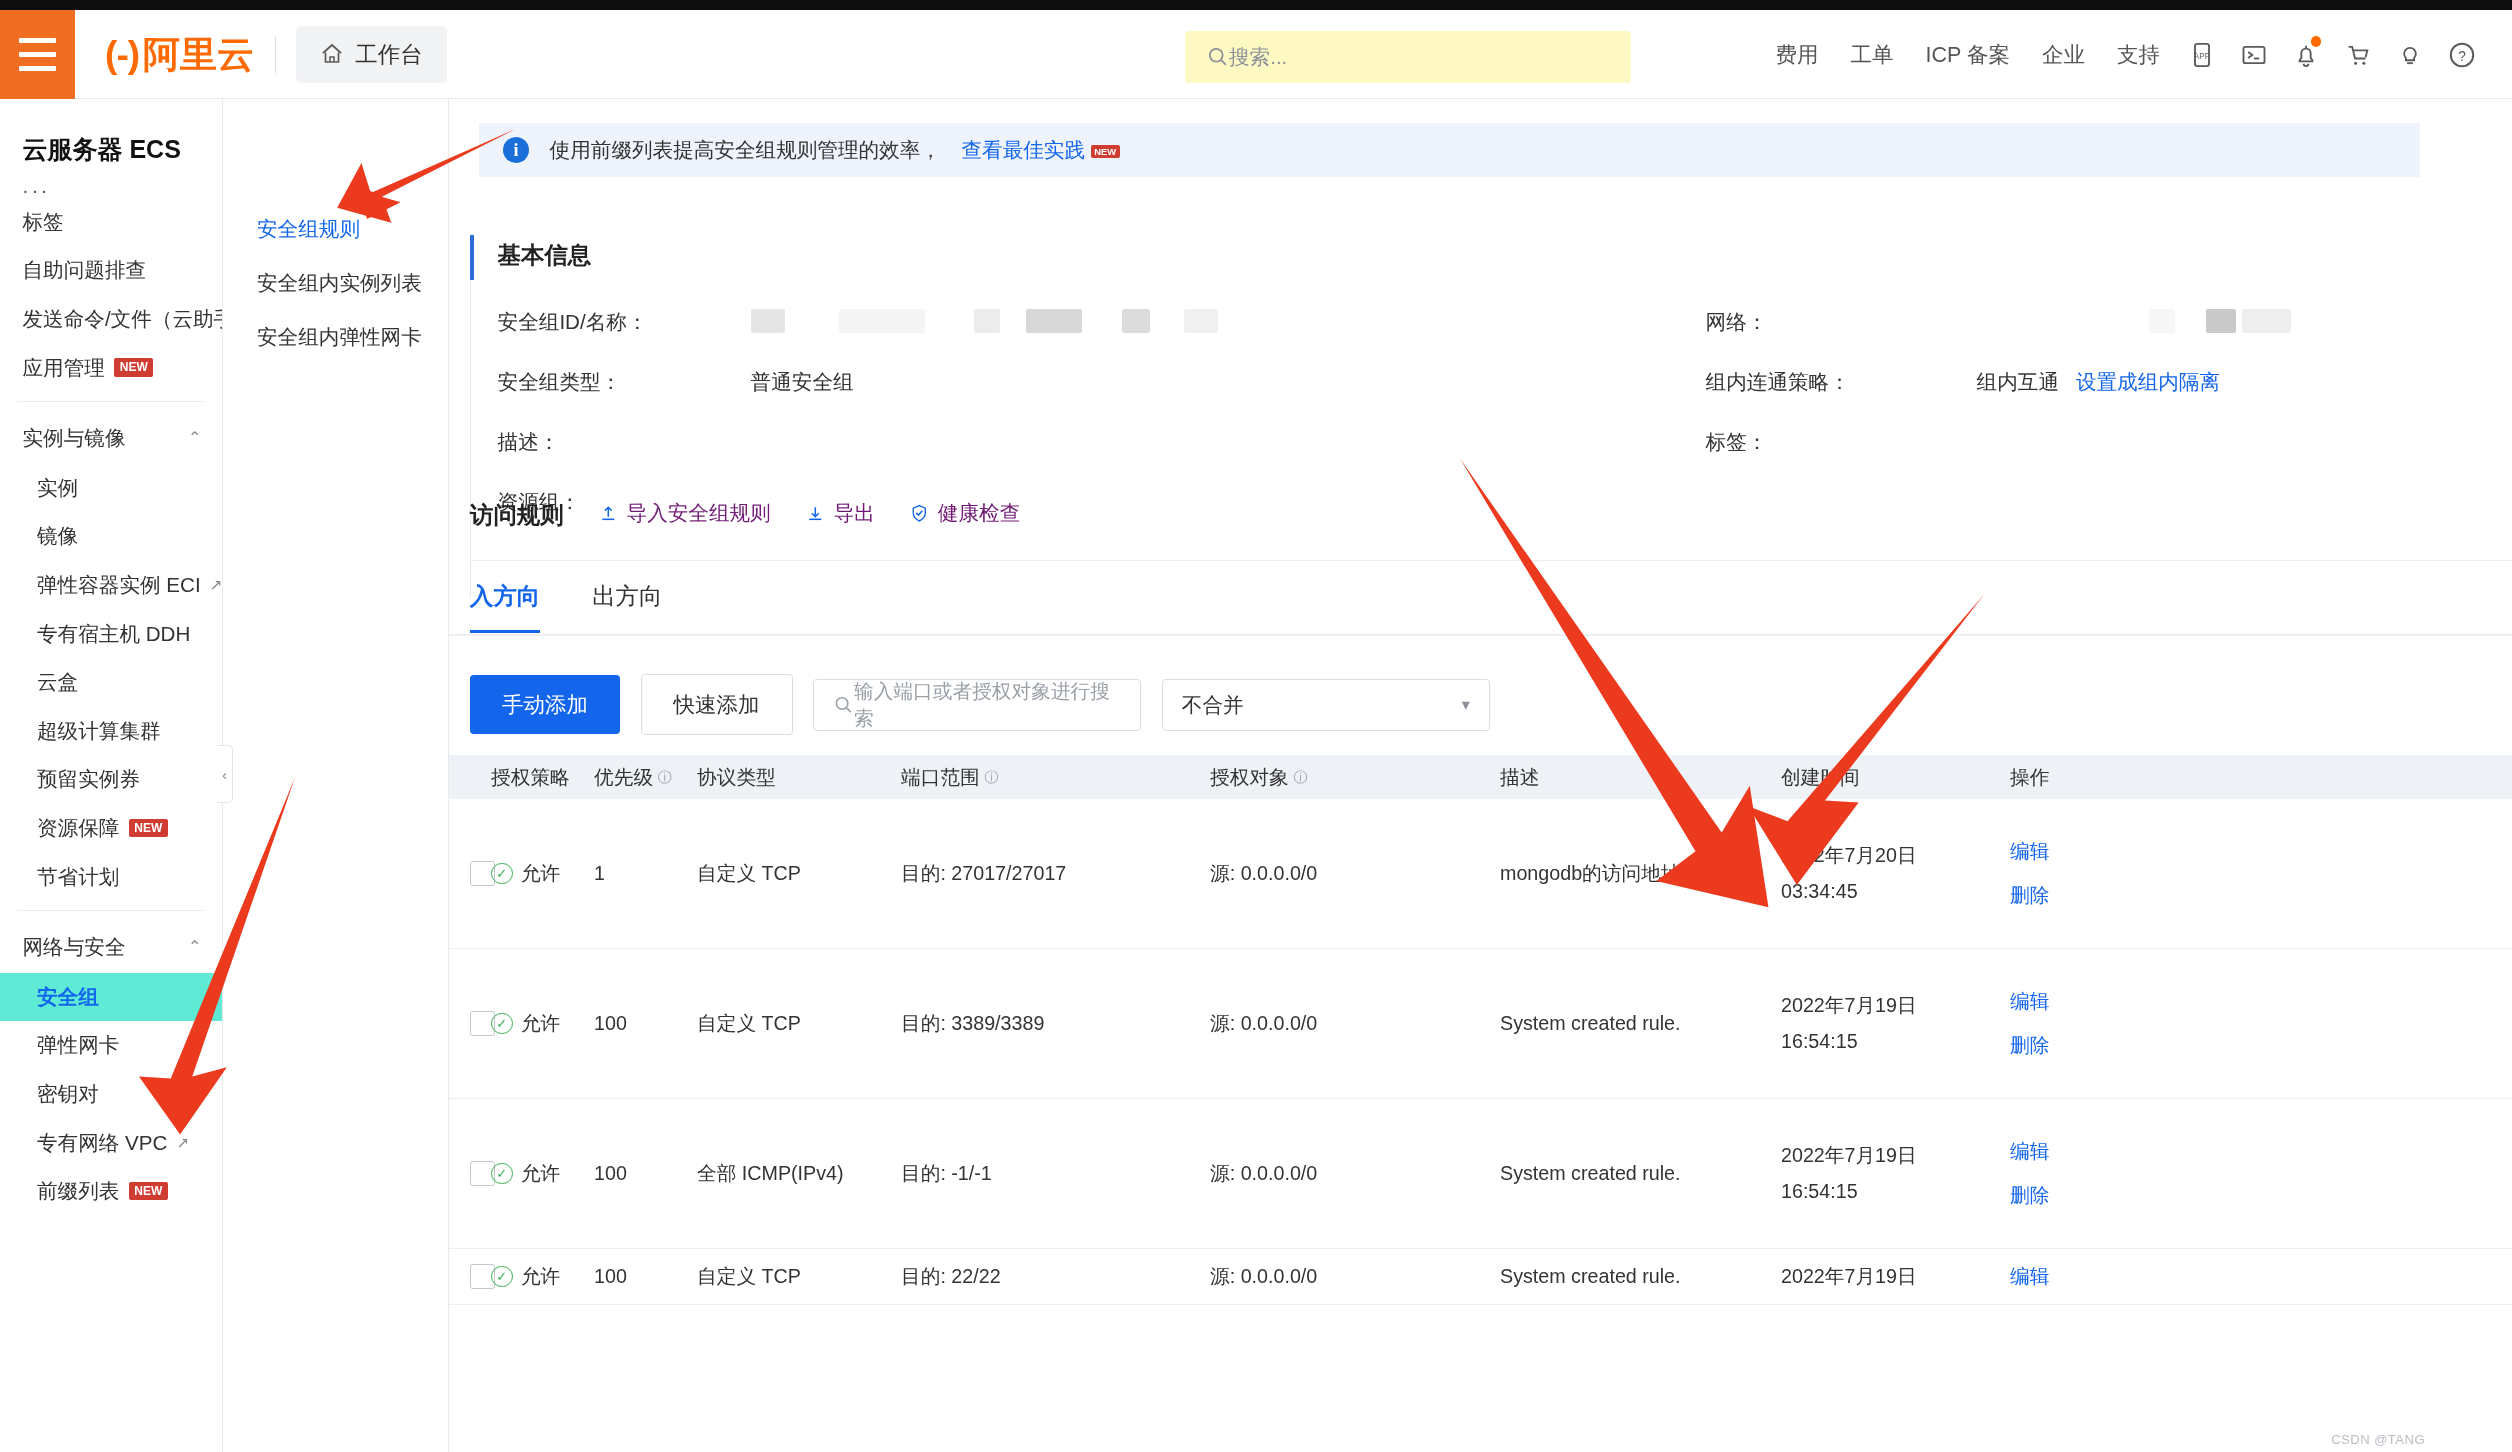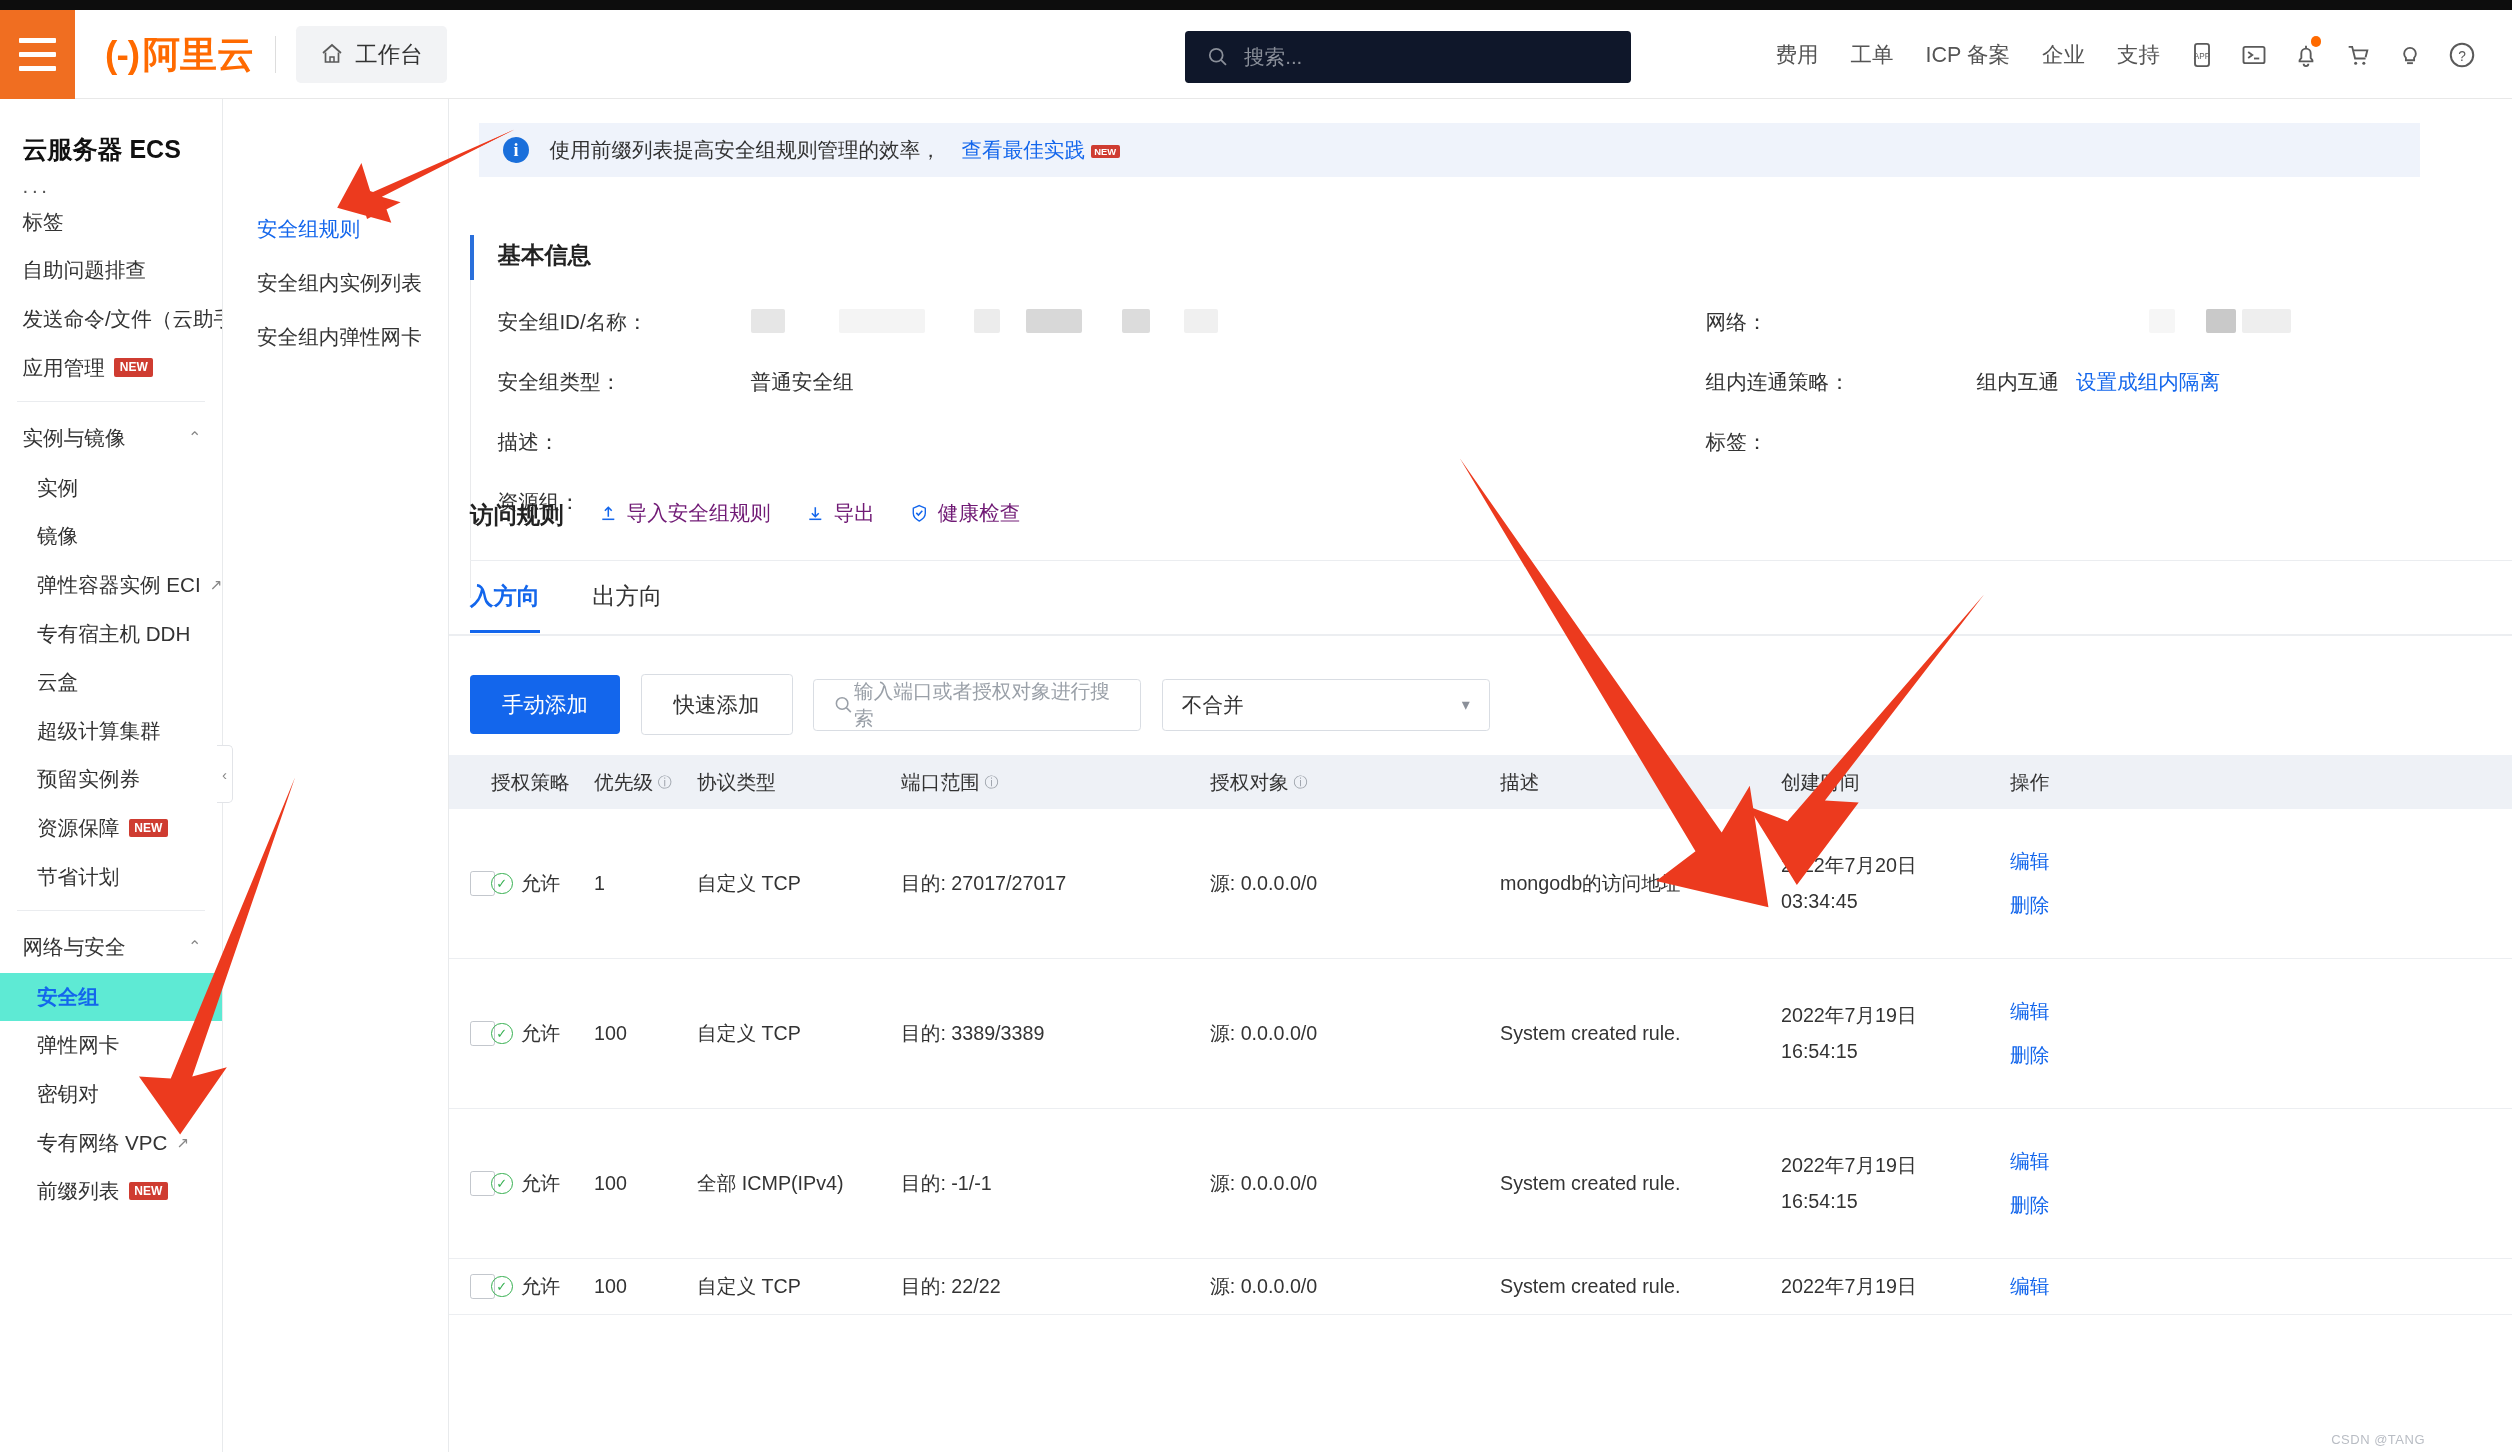--- a/index.html
+++ b/index.html
@@ -35,22 +35,22 @@
   .hdr-divider { width:0.9px; height:37px; background:#ddd; margin:0 20.6px; flex:none; }
 
   .workbench {
     display:flex; align-items:center; gap:11.2px; background:#f2f3f5;
     padding:13px 24px; border-radius:4.7px; cursor:pointer; flex:none;
   }
   .workbench .lbl { font-size:22.5px; color:#333; }
 
   .search-box {
     position:absolute; left:1185px; top:20.6px; width:446px; height:52px;
-    background:#0f172a; border-radius:3.7px; display:flex; align-items:center;
-    padding:0 20.6px; gap:15px; cursor:text;
+    background:#fef9c3; border-radius:3.7px; display:flex; align-items:center;
+    padding:0 20.6px; gap:0; cursor:text;
   }
   .search-box .ph { font-size:20.6px; color:#8a8f99; }
 
   .hdr-right {
     position:absolute; right:24px; top:0; height:89px;
     display:flex; align-items:center; gap:0;
   }
   .hdr-link { font-size:21.5px; color:#555; padding:0 16px; cursor:pointer; white-space:nowrap; }
   .hdr-icon {
     width:52px; height:89px; display:flex; align-items:center; justify-content:center;
@@ -167,21 +167,21 @@
     width:328px; height:52px; border:0.9px solid #d9dde3; border-radius:3.7px;
     display:flex; align-items:center; justify-content:space-between; padding:0 19px;
     background:#fff; cursor:pointer;
   }
   .select-field .val { font-size:20.6px; color:#333; }
   .select-field .cv { font-size:16px; color:#8b9099; }
 
   
   .table { position:absolute; left:449px; top:755px; width:2063px; }
   .thead {
-    display:flex; align-items:center; height:54px; background:#eef1f6;
+    display:flex; align-items:center; height:44px; background:#eef1f6;
     font-size:19.7px; color:#333;
   }
   .trow {
     display:flex; align-items:center; min-height:150px;
     border-bottom:0.9px solid #eceef1; font-size:19.7px; color:#333;
   }
   .c-check { width:42px; padding-left:20.6px; flex:none; }
   .c-policy { width:103px; flex:none; }
   .c-prio { width:103px; flex:none; }
   .c-proto { width:204px; flex:none; }

